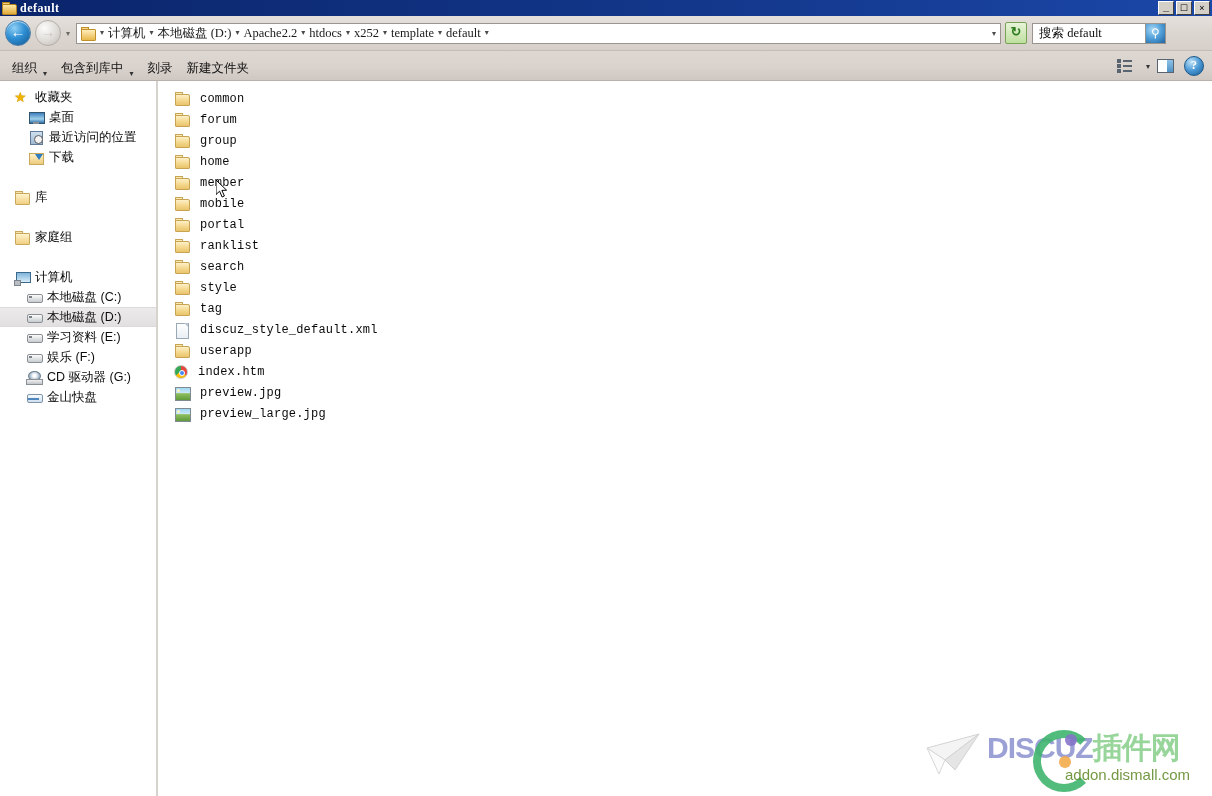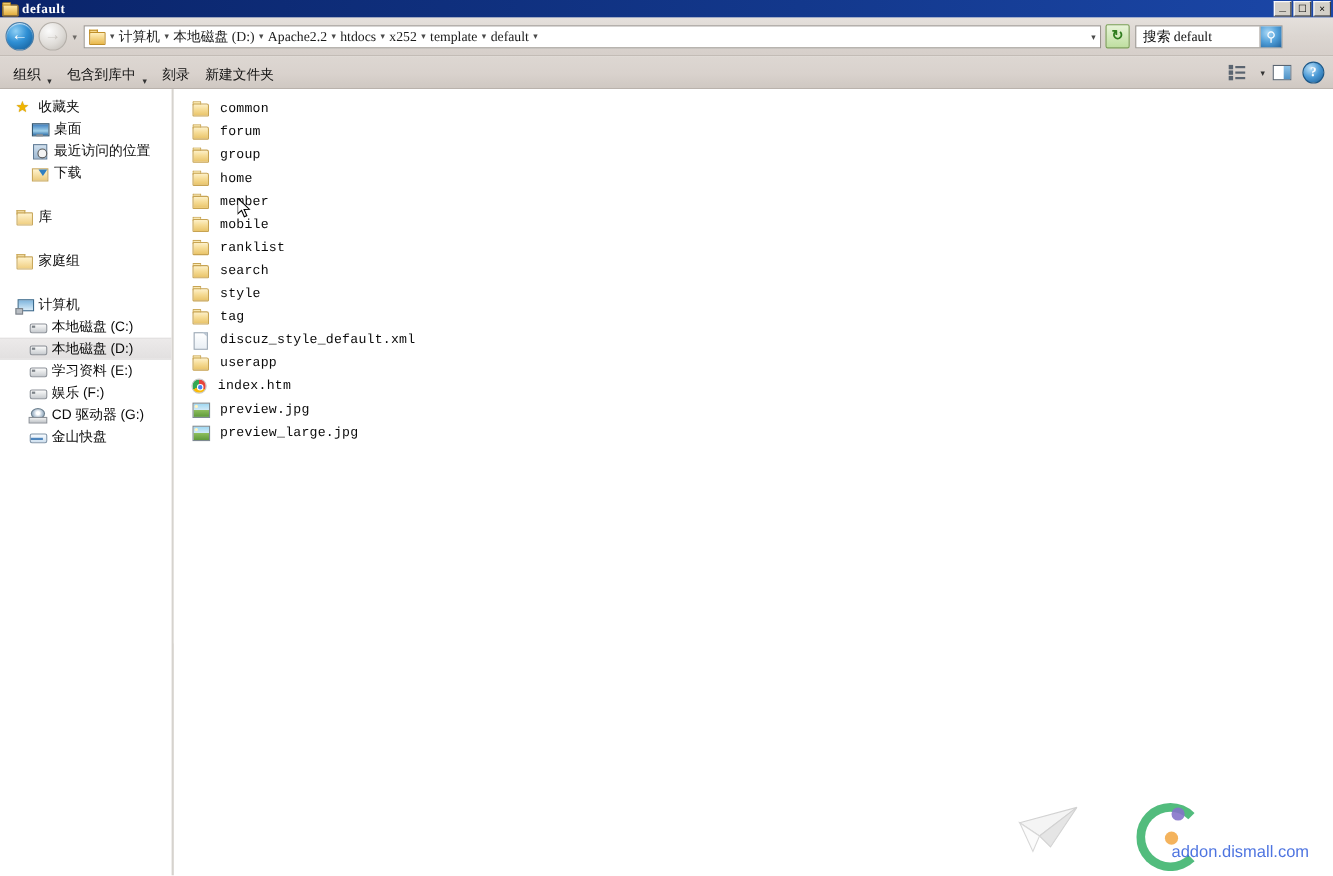--- a/index.html
+++ b/index.html
@@ -623,21 +623,21 @@
     width: 12px; height: 12px;
     border-radius: 50%;
     background: #f2a33c;
     opacity: .9;
   }
   .wm-url {
     position: absolute;
     left: 140px; top: 44px;
     font-family: "Liberation Sans", sans-serif;
     font-size: 15px;
-    color: #1d4ed8;
+    color: #4d7c0f;
     opacity: .85;
     white-space: nowrap;
   }
 </style>
 </head>
 <body>
 
 <div class="window">
 
   <div class="titlebar">
@@ -891,20 +891,27 @@
             <div class="f-tab"></div>
             <div class="f-back"></div>
           </div>
         <span class="file-label">mobile</span>
       </div>
       <div class="file-row">
         <div class="file-icon fi-folder">
             <div class="f-tab"></div>
             <div class="f-back"></div>
           </div>
+        <span class="file-label">portal</span>
+      </div>
+      <div class="file-row">
+        <div class="file-icon fi-folder">
+            <div class="f-tab"></div>
+            <div class="f-back"></div>
+          </div>
         <span class="file-label">ranklist</span>
       </div>
       <div class="file-row">
         <div class="file-icon fi-folder">
             <div class="f-tab"></div>
             <div class="f-back"></div>
           </div>
         <span class="file-label">search</span>
       </div>
       <div class="file-row">
@@ -963,19 +970,22 @@
   </div>
 
   <div class="watermark">
     <div class="wm-paper">
       <svg width="58" height="46" viewBox="0 0 58 46">
         <polygon points="2,18 54,4 20,30" fill="#f4f4f4" stroke="#cfcfcf" stroke-width="1"></polygon>
         <polygon points="20,30 54,4 30,40" fill="#e3e3e3" stroke="#cfcfcf" stroke-width="1"></polygon>
         <polygon points="2,18 20,30 14,44" fill="#fbfbfb" stroke="#d4d4d4" stroke-width="1"></polygon>
       </svg>
     </div>
+    <div class="wm-text">
+      <span>DISCUZ</span><span class="wm-cn">插件网</span>
+    </div>
     <div class="wm-ring"></div>
     <div class="wm-dot1"></div>
     <div class="wm-dot2"></div>
     <div class="wm-url">addon.dismall.com</div>
   </div>
 
 </div>
 
 </body></html>

